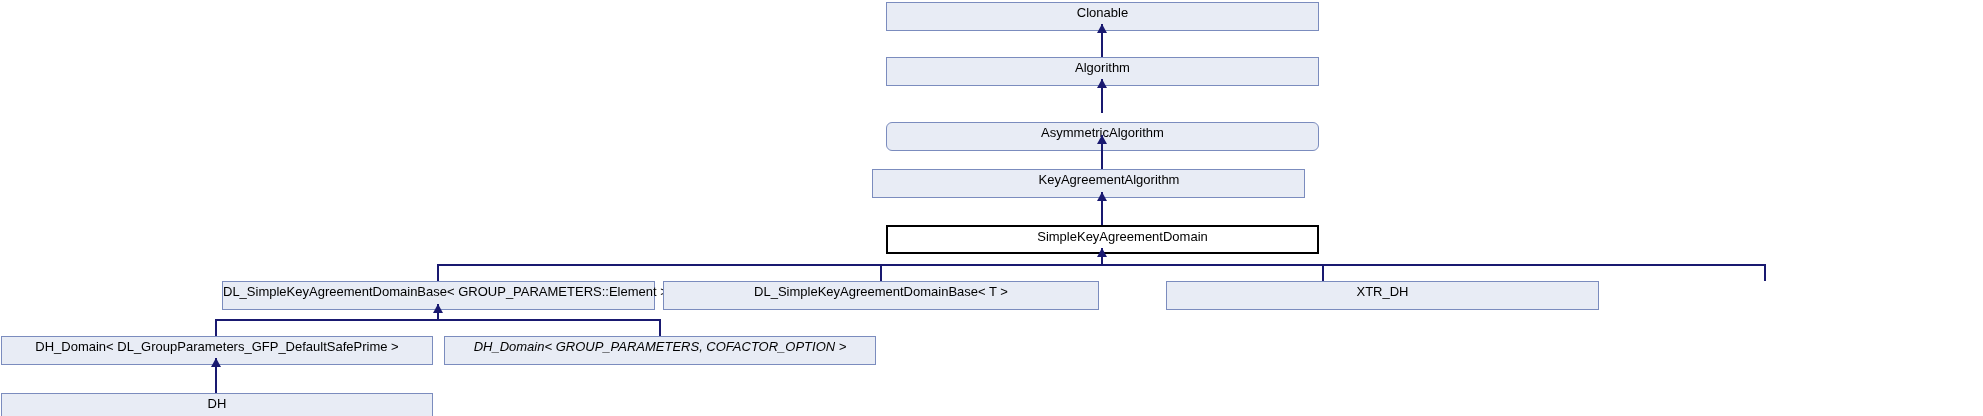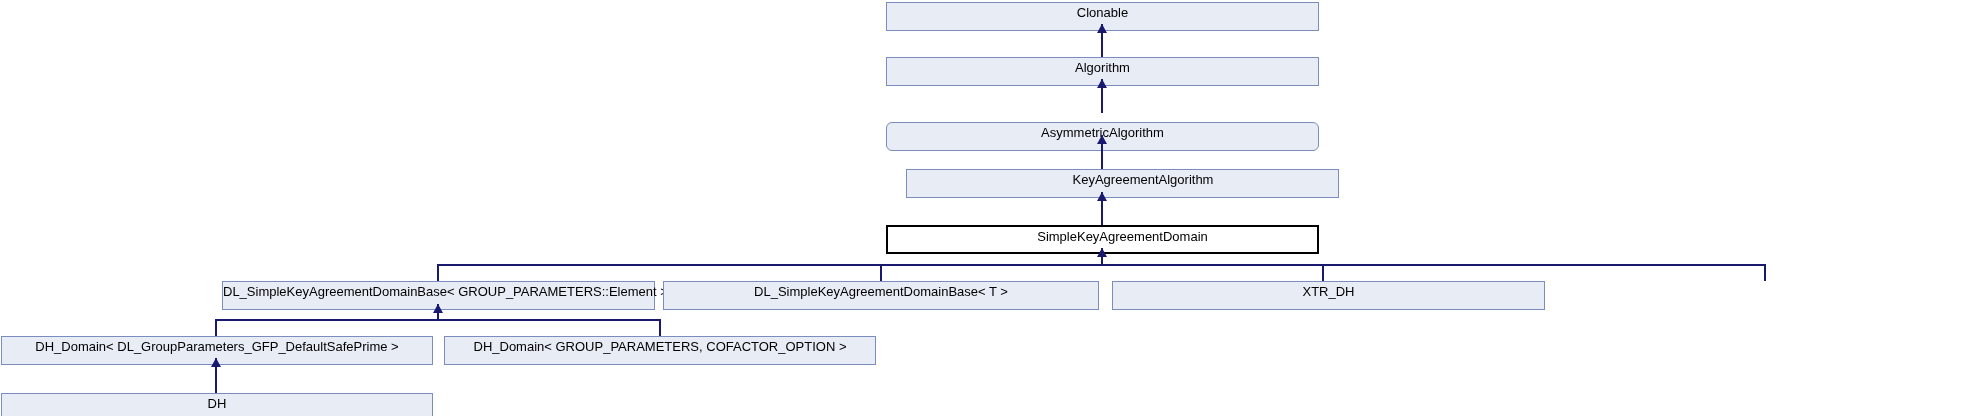--- a/index.html
+++ b/index.html
@@ -46,28 +46,28 @@
     height: 0;
     border-left: 5px solid transparent;
     border-right: 5px solid transparent;
     border-bottom: 9px solid #191970;
   }
 
   
   .n-clonable   { left: 886px;  top: 2px;   width: 433px; }
   .n-algorithm  { left: 886px;  top: 57px;  width: 433px; }
   .n-asymalgo   { left: 886px;  top: 122px; width: 433px; border-radius: 6px; }
-  .n-keyagree   { left: 906px;  top: 169px; width: 433px; padding-left: 41px; }
+  .n-keyagree   { left: 872px;  top: 169px; width: 433px; padding-left: 41px; }
   .n-skad       { left: 886px;  top: 225px; width: 433px; }
   .n-dlbase-el  { left: 222px;  top: 281px; width: 433px; }
   .n-dlbase-t   { left: 663px;  top: 281px; width: 436px; }
-  .n-xtrdh      { left: 1112px; top: 281px; width: 433px; }
+  .n-xtrdh      { left: 1166px; top: 281px; width: 433px; }
   .n-x25519     { left: 1550px; top: 281px; width: 429px; }
   .n-dhd-sp     { left: 1px;    top: 336px; width: 432px; }
-  .n-dhd-co     { left: 444px;  top: 336px; width: 432px; }
+  .n-dhd-co     { left: 444px;  top: 336px; width: 432px; font-style: italic; }
   .n-dh         { left: 1px;    top: 393px; width: 432px; }
 
   
   .e-alg-clon      { left: 1101px; top: 24px;  height: 33px; }
   .e-asym-alg      { left: 1101px; top: 79px;  height: 34px; }
   .e-kaa-asym      { left: 1101px; top: 135px; height: 34px; }
   .e-skad-kaa      { left: 1101px; top: 192px; height: 33px; }
   .e-bus1-stem     { left: 1101px; top: 248px; height: 17px; }
   .e-bus1          { left: 437px;  top: 264px; width: 1329px; }
   .e-bus1-s1       { left: 437px;  top: 264px; height: 17px; }

